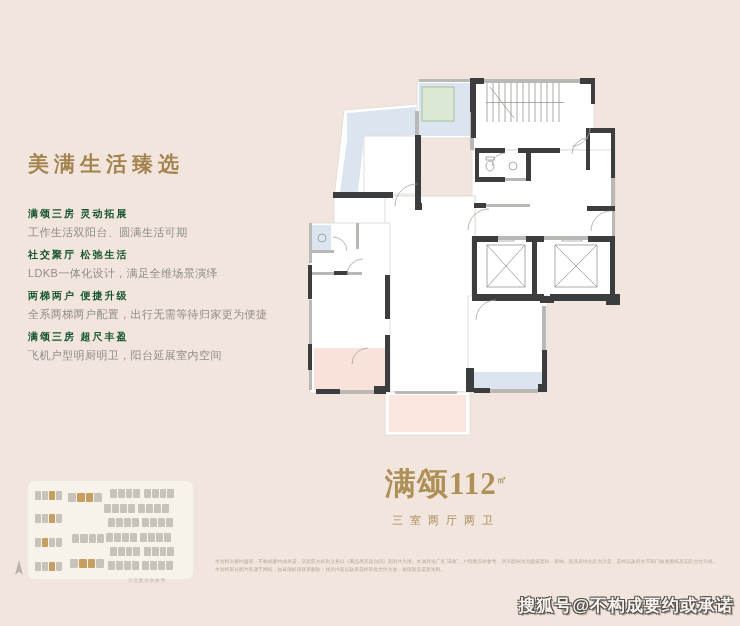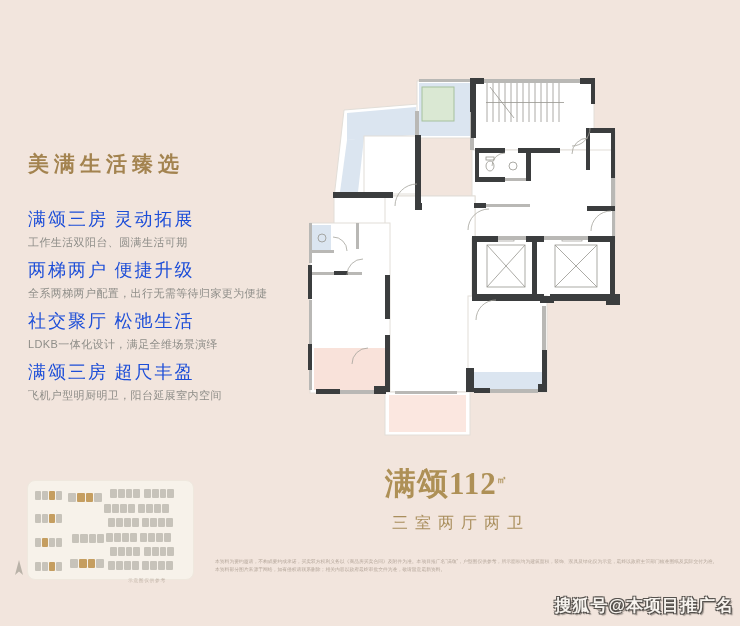--- a/index.html
+++ b/index.html
@@ -11,39 +11,39 @@
   
   .left-panel{position:absolute;left:28px;top:148px;width:245px;}
   .main-title{
     font-family:"Liberation Serif","DejaVu Serif",serif;
     font-size:21px;font-weight:700;color:#a3834f;
     letter-spacing:5px;line-height:33px;margin-bottom:26px;
   }
   .section{margin-bottom:10px;}
   .section .head{
     font-family:"Liberation Serif","DejaVu Serif",serif;
-    font-size:18px;font-weight:400;color:#1d4ed8;
+    font-size:10px;font-weight:700;color:#14532d;
     letter-spacing:2px;margin-bottom:6px;
   }
   .section .body{
     font-size:11px;color:#8f8e89;letter-spacing:.4px;line-height:11px;
   }
   
   .floor-plan{position:absolute;left:300px;top:78px;width:345px;height:385px;}
   
   .unit-label{position:absolute;left:385px;top:460px;width:170px;}
   .unit-name{
     font-family:"Liberation Serif","DejaVu Serif",serif;
     font-size:31px;font-weight:700;color:#ae9056;letter-spacing:1px;line-height:40px;
   }
   .unit-name sup{font-size:10px;color:#b49a67;}
   .unit-spec{
     margin-top:9px;
     font-family:"Liberation Serif","DejaVu Serif",serif;
-    font-size:16px;color:#a98e5c;letter-spacing:7px;text-indent:7px;
+    font-size:11px;color:#a98e5c;letter-spacing:7px;text-indent:7px;
   }
   
   .site-plan{
     position:absolute;left:27px;top:480px;width:165px;height:98px;
     background:#f7f2ea;border:1px solid #efe8de;border-radius:8px;
   }
   .building{position:absolute;display:flex;gap:1px;height:9px;}
   .building .unit{flex:1;background:#c7c3ba;border-radius:1px;}
   .building .unit.gold{background:#c59e60;}
   .compass{position:absolute;left:14px;top:560px;width:10px;height:16px;}
@@ -75,26 +75,26 @@
 
 <div class="left-panel">
   <div class="main-title">
     <div>美满生活臻选</div>
   </div>
   <div class="section">
     <div class="head">满颂三房 灵动拓展</div>
     <div class="body">工作生活双阳台、圆满生活可期</div>
   </div>
   <div class="section">
+    <div class="head">社交聚厅 松弛生活</div>
+    <div class="body">LDKB一体化设计，满足全维场景演绎</div>
+  </div>
+  <div class="section">
     <div class="head">两梯两户 便捷升级</div>
     <div class="body">全系两梯两户配置，出行无需等待归家更为便捷</div>
-  </div>
-  <div class="section">
-    <div class="head">社交聚厅 松弛生活</div>
-    <div class="body">LDKB一体化设计，满足全维场景演绎</div>
   </div>
   <div class="section">
     <div class="head">满颂三房 超尺丰盈</div>
     <div class="body">飞机户型明厨明卫，阳台延展室内空间</div>
   </div>
 </div>
 
 <div class="floor-plan">
 <svg viewBox="0 0 345 385" width="345" height="385" xmlns="http://www.w3.org/2000/svg">
 
@@ -371,13 +371,13 @@
 </svg>
 <div class="site-caption">示意图仅供参考</div>
 
 <div class="disclaimer">
   <div class="disclaimer-inner">
     <div>本资料为要约邀请，不构成要约或承诺，买卖双方权利义务以《商品房买卖合同》及附件为准。本项目推广名“满颂”，户型图仅供参考，所示面积均为建筑面积，装饰、家具及绿化仅为示意，最终以政府主管部门核准图纸及实际交付为准。</div>
     <div>本资料部分图片来源于网络，如有侵权请联系删除；相关内容以政府最终审批文件为准，敬请留意最新资料。</div>
   </div>
 </div>
 
-<div class="watermark">搜狐号@本项目推广名</div>
+<div class="watermark">搜狐号@不构成要约或承诺</div>
 
 </body></html>

